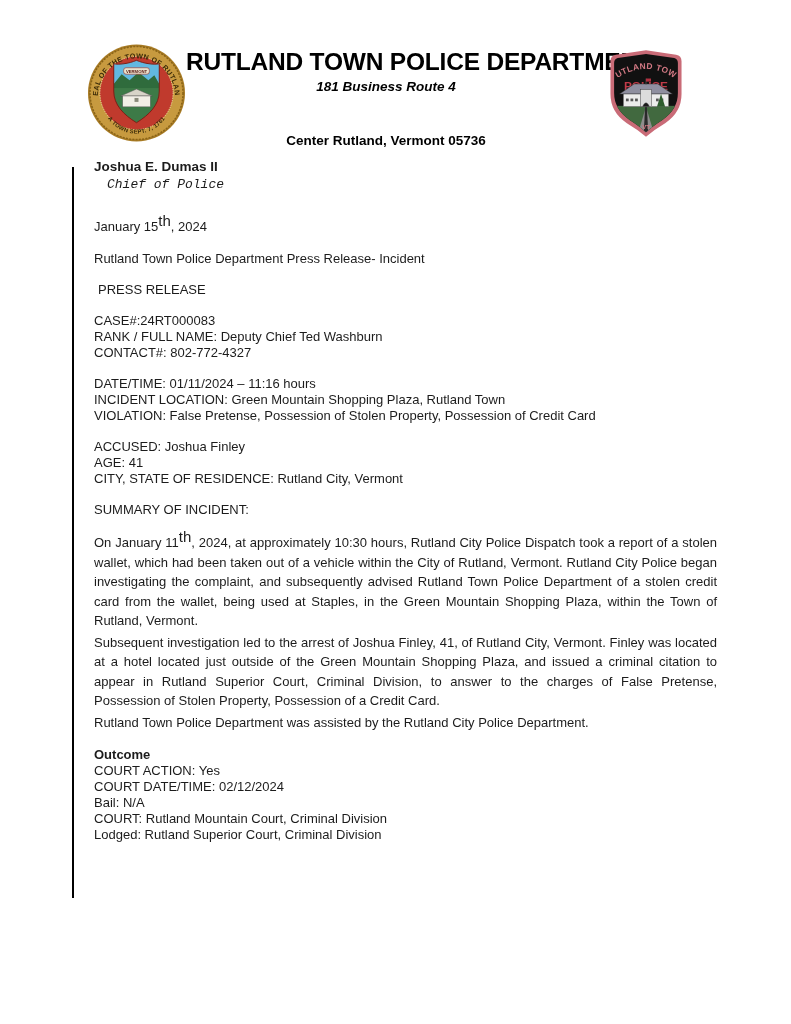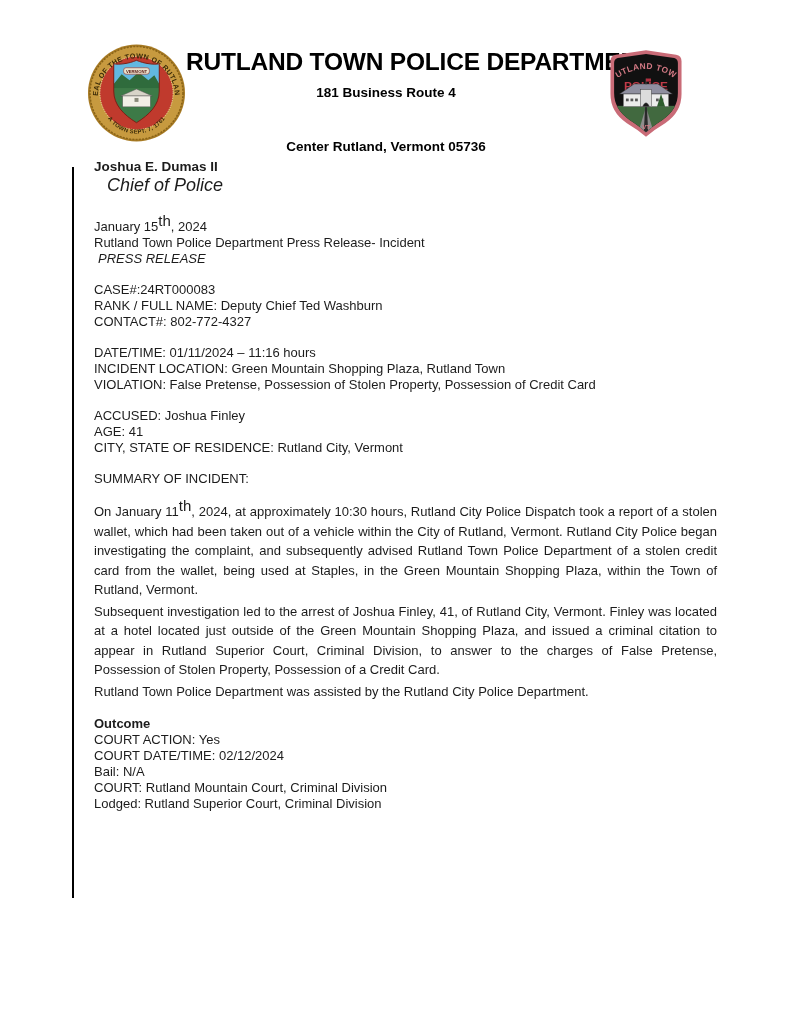--- a/index.html
+++ b/index.html
@@ -12,32 +12,32 @@
     color: #1c1c1c;
     overflow: hidden;
     margin: 0 auto;
   }
   
   .seal-wrap  { position: absolute; left: 87px;  top: 43px; width: 99px; height: 100px; }
   .patch-wrap { position: absolute; left: 605px; top: 48px; width: 82px; height: 92px; }
   .header-center { position: absolute; left: 186px; top: 48px; width: 400px; text-align: center; color: #000; }
   .doc-title { font-size: 24.5px; font-weight: bold; line-height: 27px; letter-spacing: -0.2px; white-space: nowrap; }
   .addr { font-size: 13.5px; font-weight: bold; line-height: 17.5px; margin-top: 36px; }
-  .addr.first { margin-top: 9px; }
+  .addr.first { margin-top: 3px; font-style: italic; }
 
   
   .vrule { position: absolute; left: 72px; top: 167px; width: 2px; height: 731px; background: #000; }
 
   
   .content { position: absolute; left: 94px; top: 158px; width: 623px; font-size: 13px; line-height: 16px; }
   .chief-name  { font-weight: bold; font-size: 13.5px; line-height: 18px; }
-  .chief-title { font-style: italic; font-size: 18px; line-height: 18px; padding-left: 13px; }
+  .chief-title { font-style: italic; font-size: 13px; line-height: 18px; padding-left: 13px; font-family: Liberation Mono, monospace; }
   .date-line { margin-top: 25px; }
-  .subject   { }
-  .press-release { padding-left: 4px; font-style: italic; }
+  .subject   { margin-top: 16px; }
+  .press-release { margin-top: 15px; padding-left: 4px; }
   .block { margin-top: 15px; }
   .line  { line-height: 16px; }
   .summary-heading { margin-top: 15px; }
   .para { text-align: justify; line-height: 19.5px; margin: 0; }
   .para.p1 { margin-top: 15px; }
   .para.pn { margin-top: 2px; }
   .outcome-heading { margin-top: 15px; font-weight: bold; }
   sup { font-size: 15px; line-height: 0; vertical-align: super; }
 </style>
 </head>

